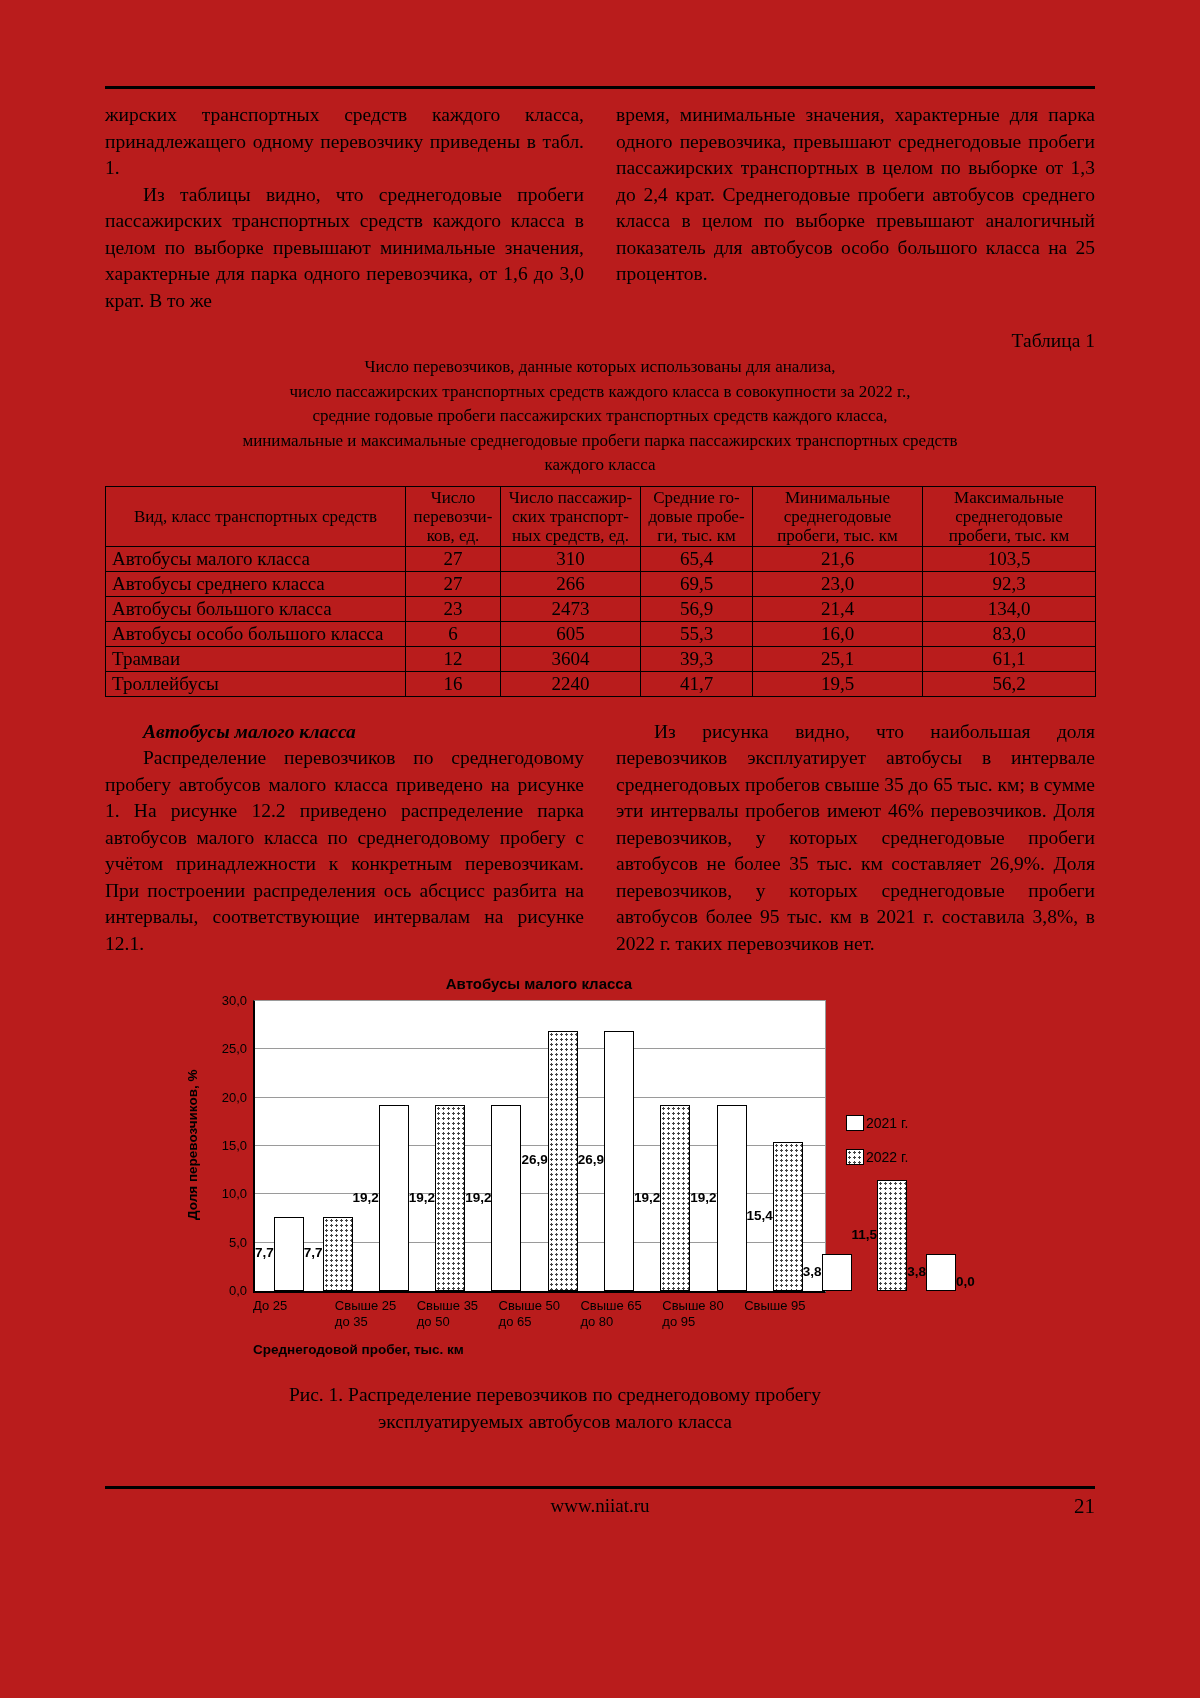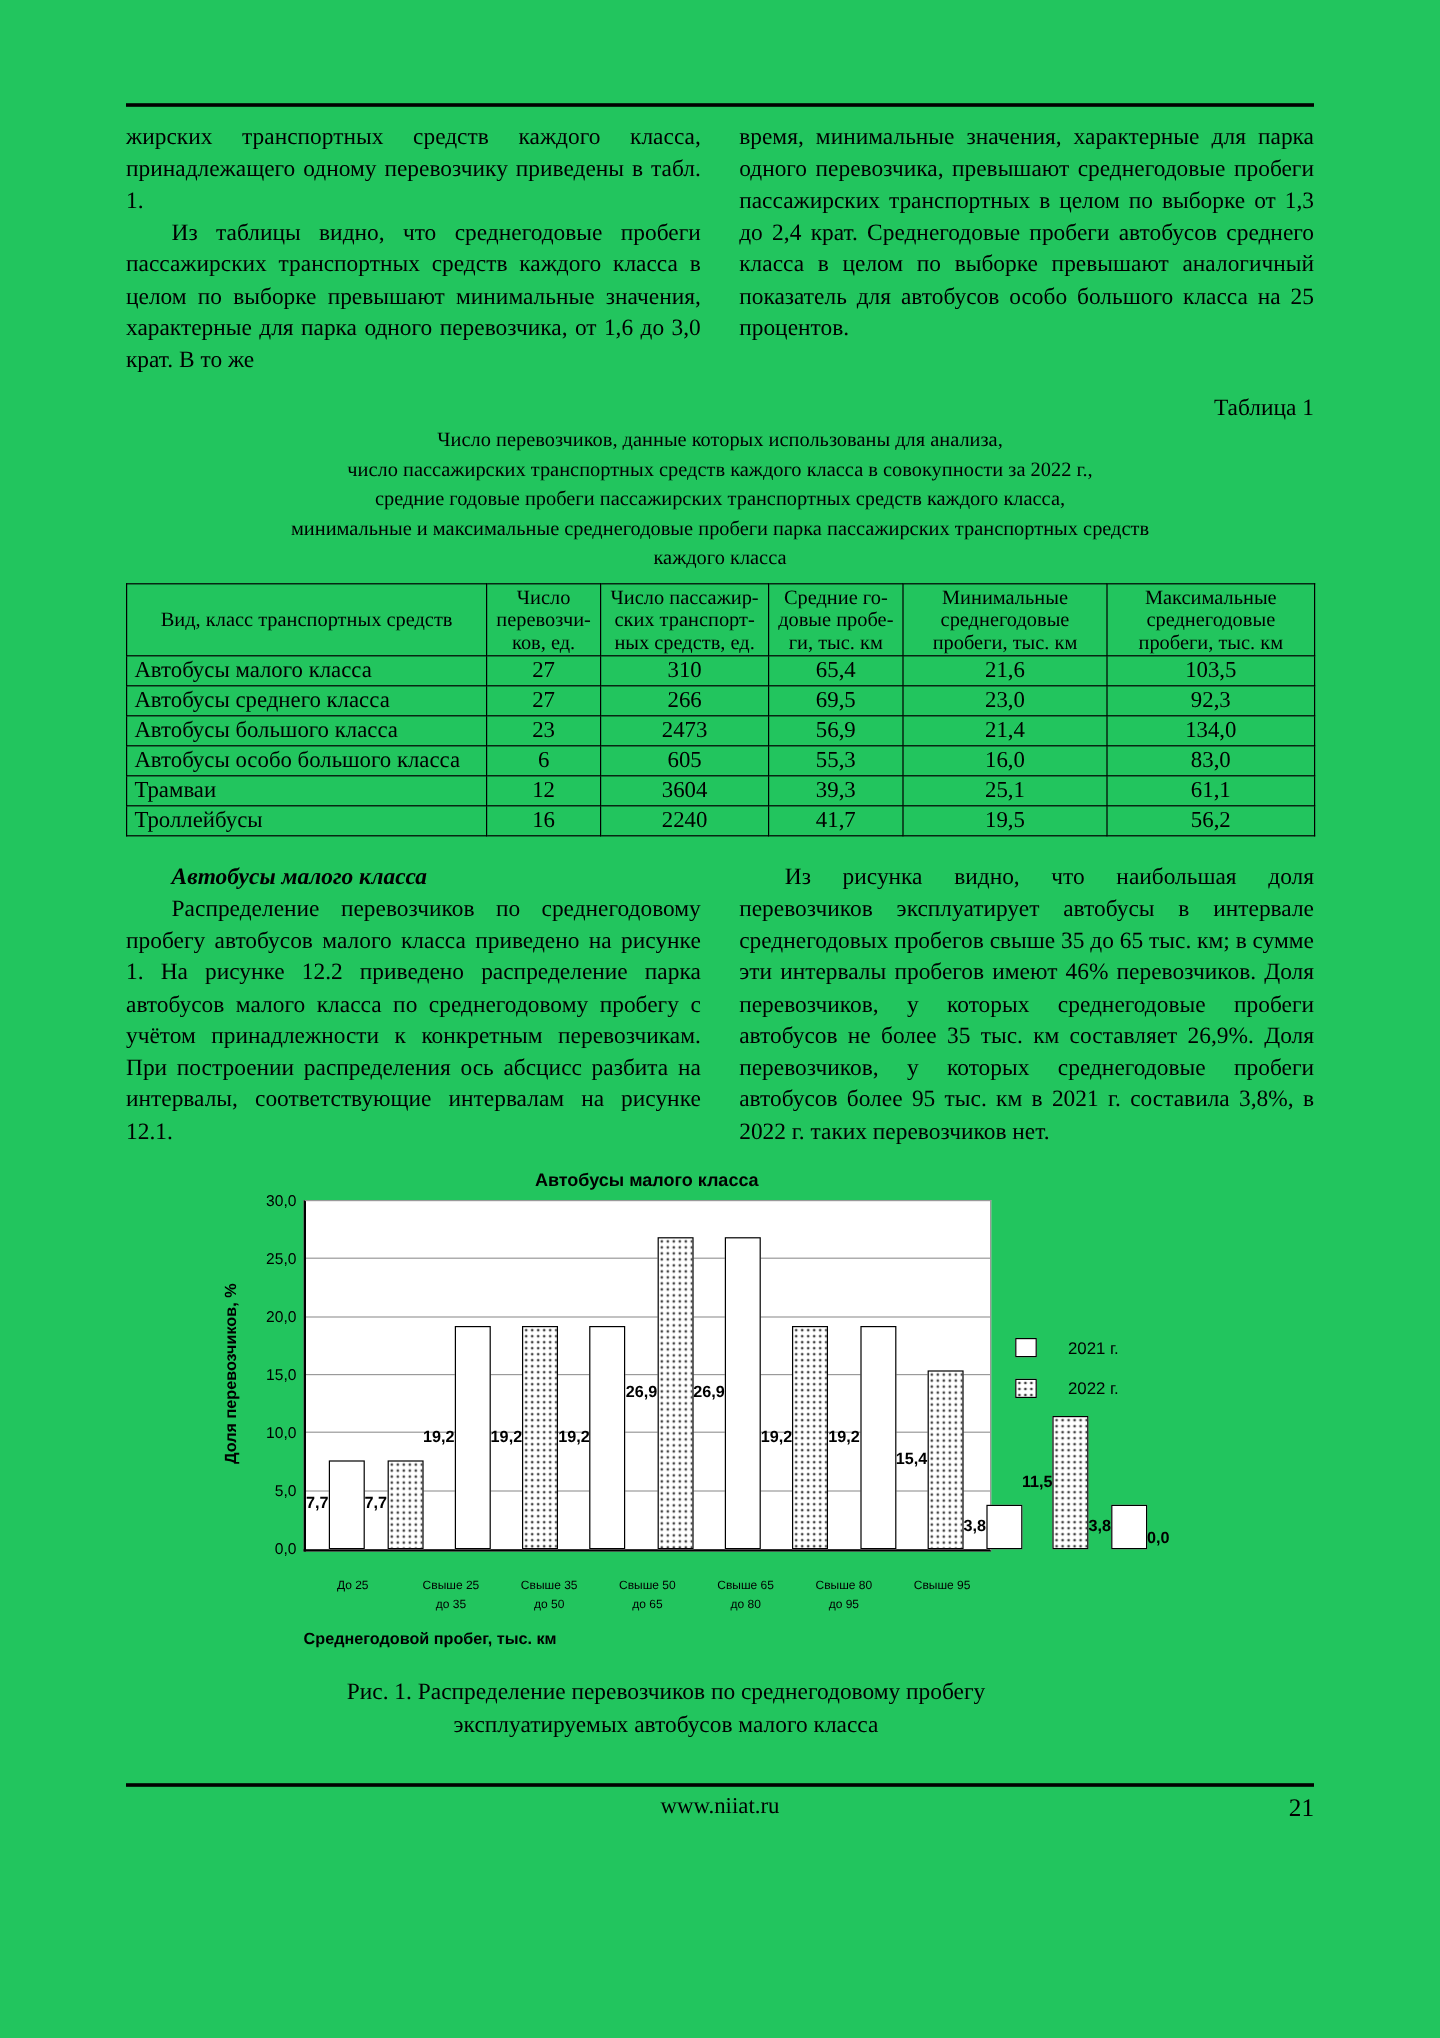--- a/index.html
+++ b/index.html
@@ -1,16 +1,16 @@
 <!DOCTYPE html>
 <html><head>
 <meta charset="utf-8">
 <style>
   html,body{margin:0;padding:0;background:#888;}
-  .page{position:relative;width:1200px;height:1698px;background:#22c55e;margin:0 auto;overflow:hidden;
+  .page{position:relative;width:1200px;height:1698px;background:#b91c1c;margin:0 auto;overflow:hidden;
         font-family:"Liberation Serif",serif;color:#000;}
   .content{padding:0 105px;}
   .top-rule{height:3px;background:#000;margin-top:86px;}
   .two-col{display:flex;gap:32px;text-align:justify;font-size:19.5px;line-height:26.5px;}
   .intro{margin-top:13px;}
   .col{width:479px;}
   p{margin:0;}
   p.indent{text-indent:38px;}
   .table-label{text-align:right;font-size:19.5px;margin-top:16px;}
   .table-caption{text-align:center;font-size:17px;line-height:24.5px;margin-top:3px;white-space:pre-line;}
@@ -33,25 +33,25 @@
   .plot{position:relative;width:570px;height:290px;background:#fff;
         border:1px solid #9a9a9a;border-left:2px solid #000;border-bottom:2px solid #000;}
   .gridline{position:absolute;left:0;right:0;height:1px;background:#9a9a9a;}
   .bars{position:absolute;left:0;right:0;top:0;bottom:0;display:flex;align-items:flex-end;}
   .group{flex:1;display:flex;justify-content:center;align-items:flex-end;}
   .bar-wrap{display:flex;flex-direction:row;align-items:center;}
   .bar-label{font-weight:bold;font-size:13.5px;margin-bottom:2px;white-space:nowrap;}
   .bar{width:30px;box-sizing:border-box;border:1px solid #000;}
   .bar.white{background:#fff;}
   .bar.dots,.swatch.dots{background-color:#fff;background-image:radial-gradient(#444 1px,transparent 1.4px);background-size:5px 5px;}
-  .x-ticks{display:flex;width:573px;font-size:10px;text-align:center;margin-top:21px;}
+  .x-ticks{display:flex;width:573px;font-size:13px;text-align:left;margin-top:5px;}
   .x-tick{flex:1;white-space:pre-line;line-height:16px;}
   .x-title{text-align:left;font-weight:bold;font-size:13.5px;width:573px;margin-top:12px;}
   .legend{margin-left:20px;padding-top:115px;font-size:14px;}
-  .legend-item{display:flex;align-items:center;gap:26px;margin-bottom:18px;}
+  .legend-item{display:flex;align-items:center;gap:2px;margin-bottom:18px;}
   .swatch{width:16px;height:14px;border:1px solid #000;background:#fff;flex:0 0 auto;}
   .fig-caption{width:900px;text-align:center;font-size:19.5px;line-height:27px;margin-top:24px;white-space:pre-line;}
   
   .footer{position:absolute;left:105px;right:105px;top:1486px;}
   .footer-rule{height:2.5px;background:#000;}
   .footer-row{position:relative;margin-top:6px;text-align:center;font-size:19px;}
   .page-number{position:absolute;right:0;top:-1px;font-size:21px;}
 </style>
 </head>
 <body>

